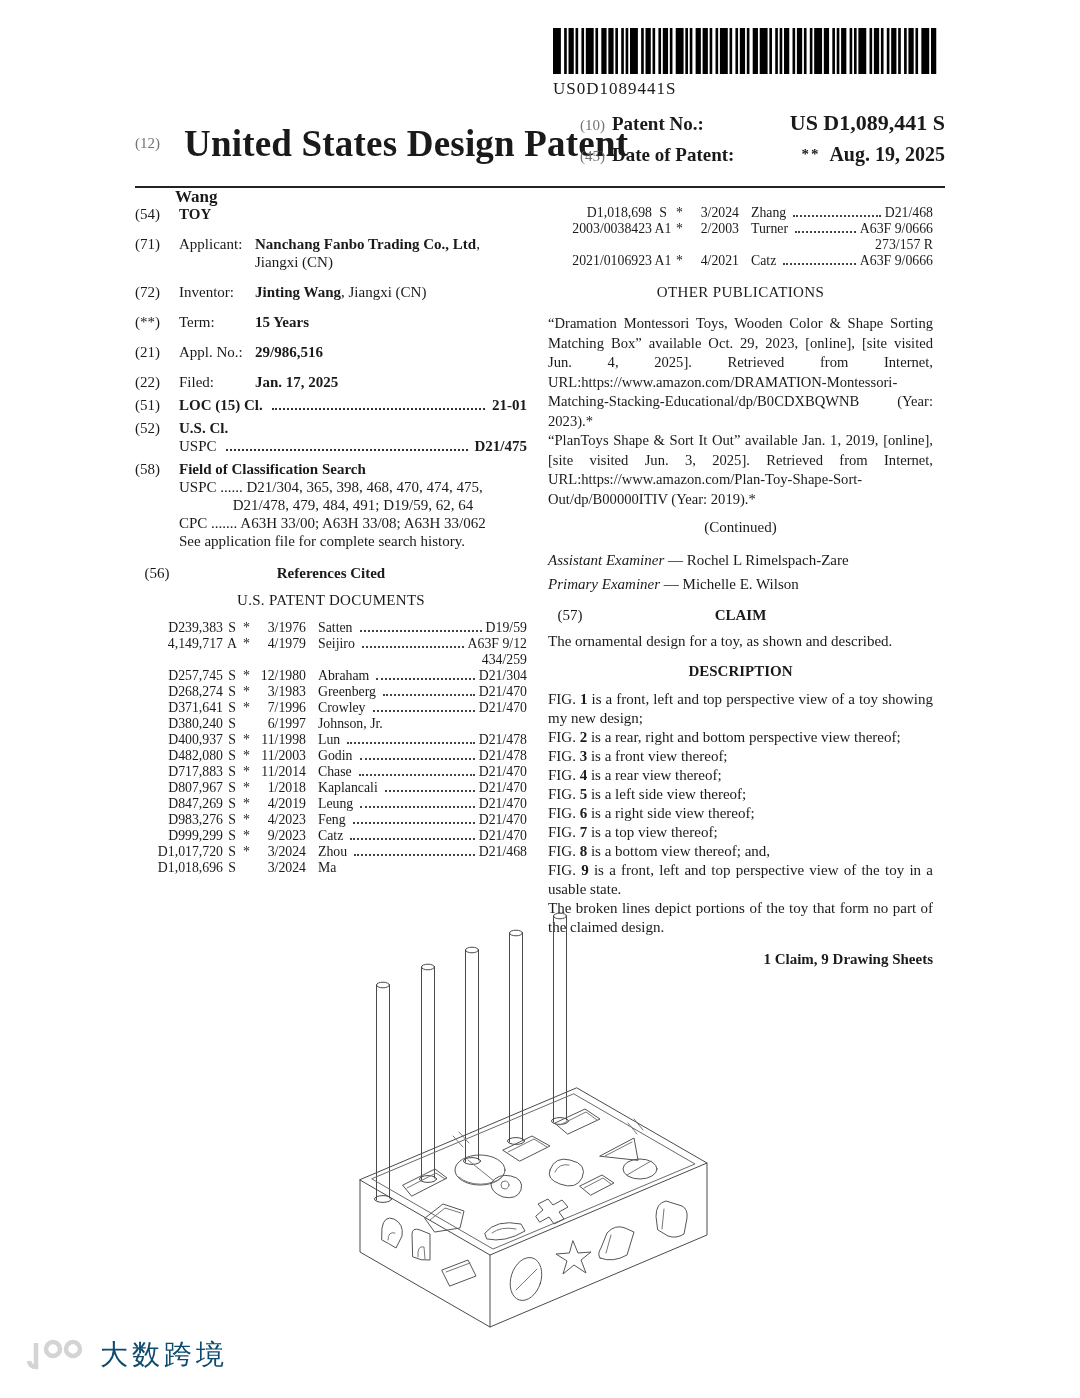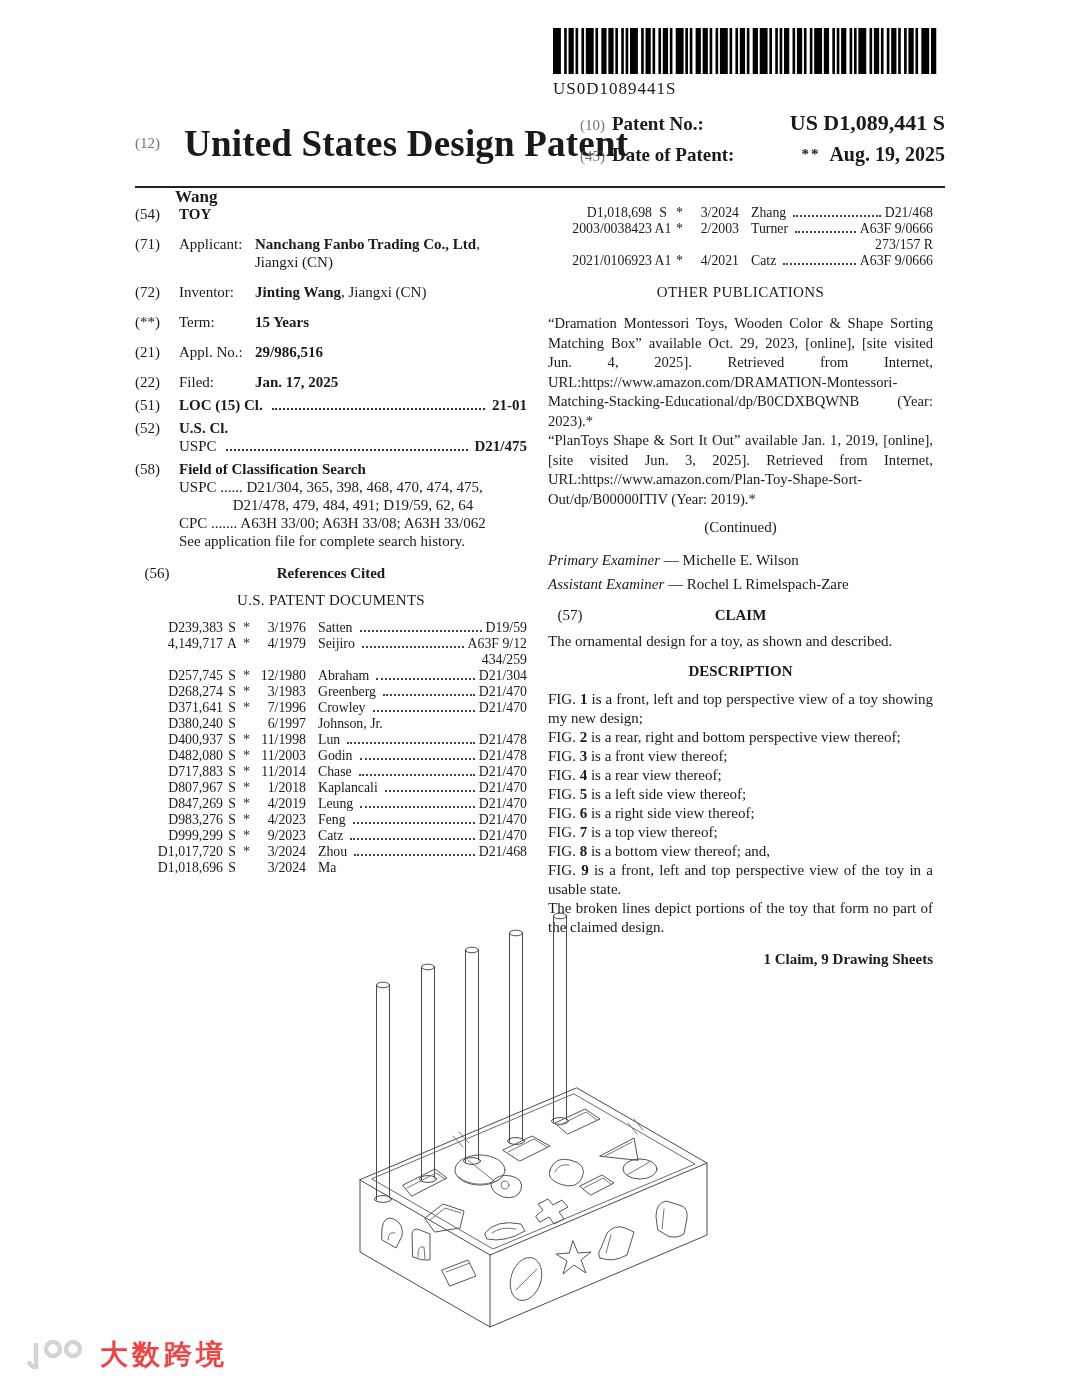--- a/index.html
+++ b/index.html
@@ -75,22 +75,22 @@
   .fig-line{margin:0;text-align:justify;}
   .note{margin-top:0;text-align:justify;}
   .sheets-footer{text-align:right;font-weight:bold;margin-top:13px;}
 
   
   .figure{position:absolute;left:335px;top:893px;}
   .figure *{vector-effect:non-scaling-stroke;}
 
   
   .watermark{position:absolute;left:26px;top:1336px;display:flex;align-items:center;gap:10px;
-             color:#ef4444;font-family:"DejaVu Sans","Liberation Sans",sans-serif;
-             font-weight:bold;font-size:28px;letter-spacing:4px;user-select:none;}
+             color:#0c4a6e;font-family:"DejaVu Sans","Liberation Sans",sans-serif;
+             font-weight:normal;font-size:28px;letter-spacing:4px;user-select:none;}
 </style>
 </head>
 <body>
 
 <div class="page">
 
   <div class="barcode-wrap">
     <svg width="385" height="46" preserveAspectRatio="none" viewBox="0 0 307.5 46">
         <rect x="0" y="0" width="6.300000000000001" height="46" fill="#000"></rect>
         <rect x="8.9" y="0" width="2.1" height="46" fill="#000"></rect>
@@ -427,22 +427,22 @@
         </div>
       </div>
 
     <div class="center-head">OTHER PUBLICATIONS</div>
     <div>
         <p class="pub">“Dramation Montessori Toys, Wooden Color &amp; Shape Sorting Matching Box” available Oct. 29, 2023, [online], [site visited Jun. 4, 2025]. Retrieved from Internet, URL:https://www.amazon.com/DRAMATION-Montessori-Matching-Stacking-Educational/dp/B0CDXBQWNB (Year: 2023).*</p>
         <p class="pub">“PlanToys Shape &amp; Sort It Out” available Jan. 1, 2019, [online], [site visited Jun. 3, 2025]. Retrieved from Internet, URL:https://www.amazon.com/Plan-Toy-Shape-Sort-Out/dp/B00000ITIV (Year: 2019).*</p>
       </div>
     <div class="continued">(Continued)</div>
 
+    <div class="examiner"><i>Assistant Examiner</i> <span>—</span> <span>Rochel L Rimelspach-Zare</span></div>
     <div class="examiner"><i>Primary Examiner</i> <span>—</span> <span>Michelle E. Wilson</span></div>
-    <div class="examiner"><i>Assistant Examiner</i> <span>—</span> <span>Rochel L Rimelspach-Zare</span></div>
 
     <div class="claim-head">
       <span class="fcode">(57)</span>
       <span>CLAIM</span>
     </div>
     <div class="claim-text">The ornamental design for a toy, as shown and described.</div>
 
     <div class="desc-head">DESCRIPTION</div>
     <div>
         <p class="fig-line"><span class="">FIG.</span> <b>1</b> is a front, left and top perspective view of a toy showing my new design;</p>

